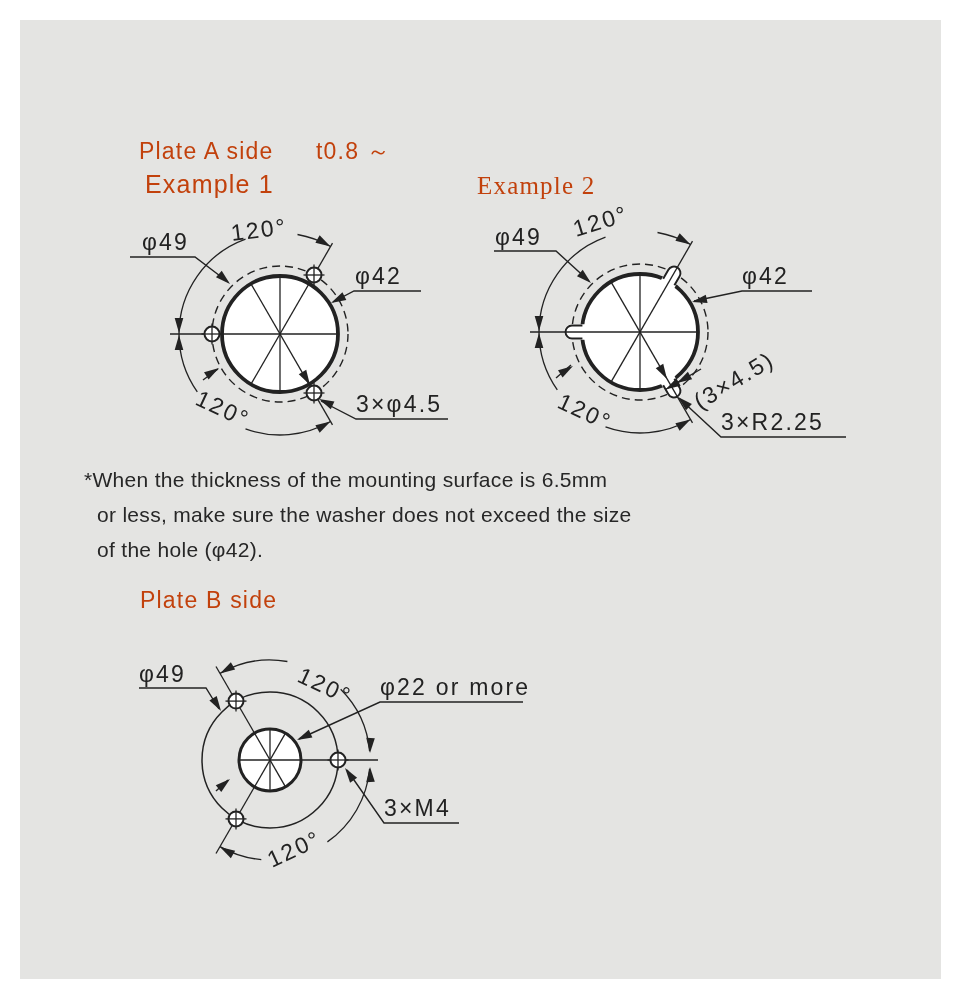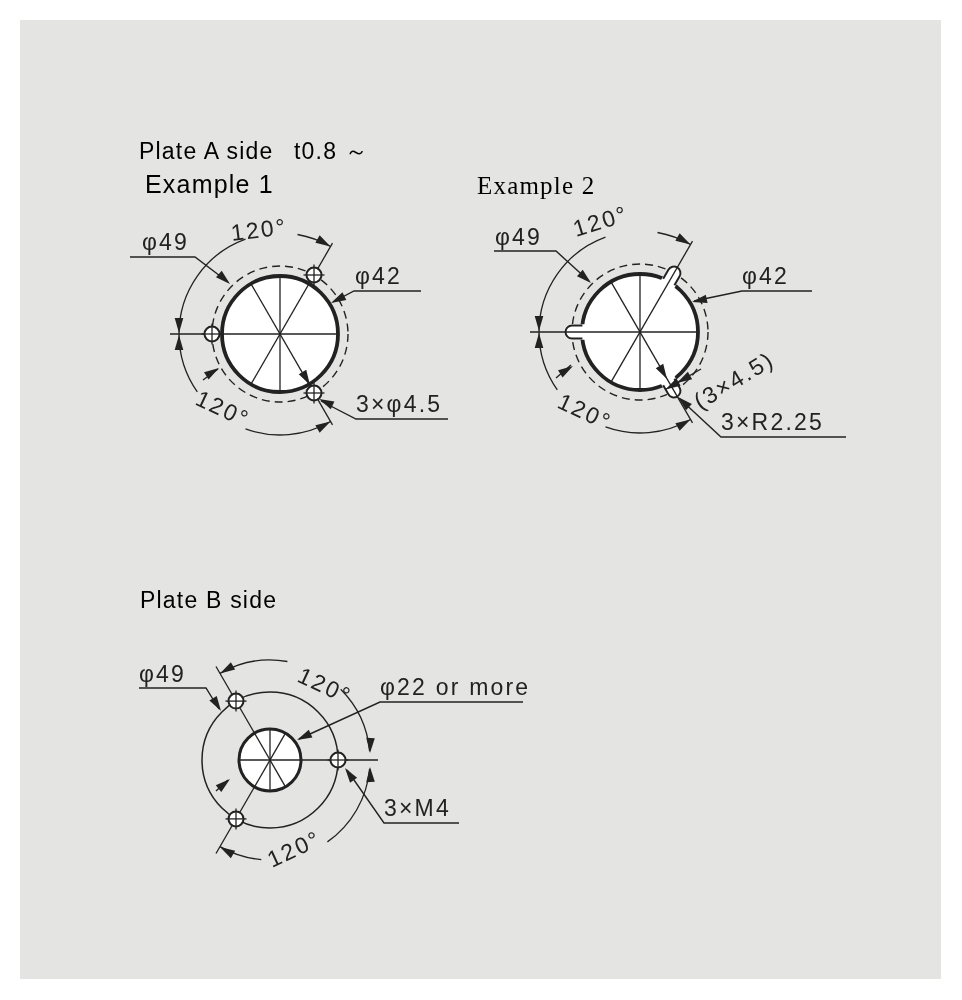--- a/index.html
+++ b/index.html
@@ -1,19 +1,19 @@
 <!DOCTYPE html>
 <html><head>
 <meta charset="utf-8">
 <style>
   html,body{margin:0;padding:0;background:#fff;}
   .page{position:relative;width:962px;height:1000px;background:#ffffff;
         font-family:"Liberation Sans",sans-serif;overflow:hidden;}
   .drawing{position:absolute;left:0;top:0;}
-  .ovl{position:absolute;color:#000000;white-space:nowrap;}
+  .ovl{position:absolute;color:#c2410c;white-space:nowrap;}
   .title{font-size:23px;letter-spacing:1.2px;}
   .exlabel{font-size:25px;letter-spacing:1.2px;}
   .note{font-size:21px;line-height:35px;letter-spacing:0.3px;color:#272727;}
   .note .cont{margin-left:13px;}
   svg text{font-family:"Liberation Sans",sans-serif;font-size:23px;letter-spacing:2.2px;fill:#222;}
   .ln{stroke:#222;fill:none;stroke-width:1.4px;}
   .thin{stroke:#222;fill:none;stroke-width:1.3px;}
   .thick{stroke:#222;fill:#fff;stroke-width:3.8px;}
   .boltsolid{stroke:#222;fill:none;stroke-width:1.5px;}
   .dash{stroke:#222;fill:none;stroke-width:1.4px;stroke-dasharray:8 5;}
@@ -217,20 +217,25 @@
 
     <text x="139" y="682">φ49</text>
     <text x="296" y="681" transform="rotate(25 296 681)">120°</text>
     <text x="380" y="695">φ22 or more</text>
     <text x="384" y="816">3×M4</text>
     <text x="272" y="868" transform="rotate(-25 272 868)">120°</text>
   </g>
 </svg>
 
 <div class="ovl title" style="left:139px;top:138px;">Plate A side</div>
-<div class="ovl title" style="left:294px;top:136px;">t0.8 ～</div>
+<div class="ovl title" style="left:316px;top:136px;">t0.8 ～</div>
 <div class="ovl exlabel" style="left:145px;top:170px;">Example 1</div>
 <div class="ovl exlabel" style="left:477px;top:172px;font-family:Liberation Serif, serif;">Example 2</div>
 
+<div class="ovl note" style="left:84px;top:462px;">
+  <div>*When the thickness of the mounting surface is 6.5mm</div>
+  <div class="cont">or less, make sure the washer does not exceed the size</div>
+  <div class="cont">of the hole (φ42).</div>
+</div>
 
 <div class="ovl title" style="left:140px;top:587px;">Plate B side</div>
 
 </div>
 
 </body></html>

